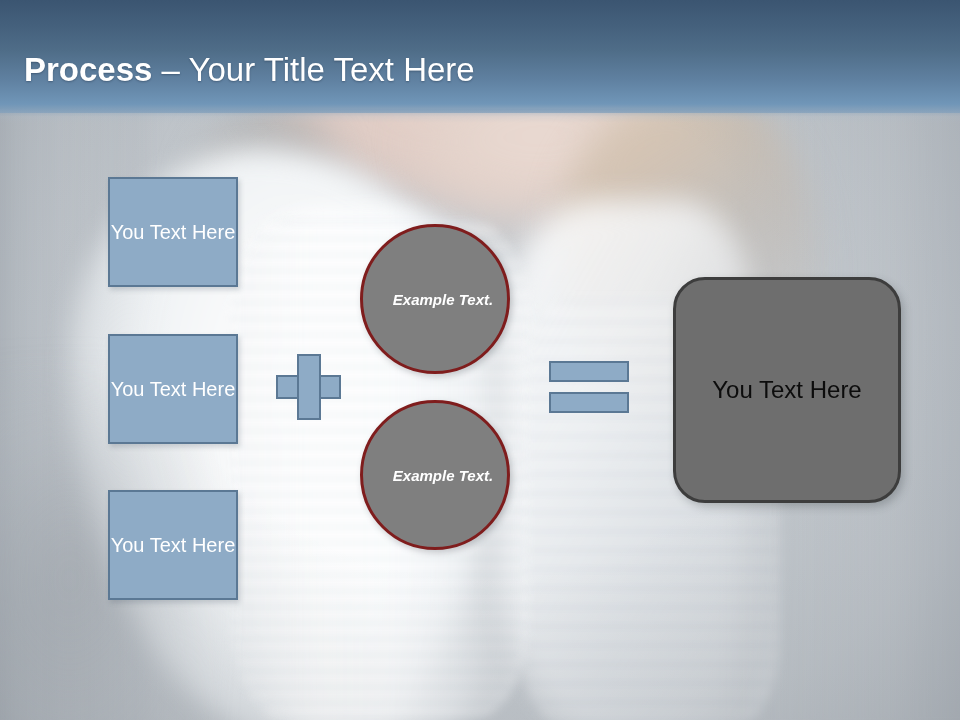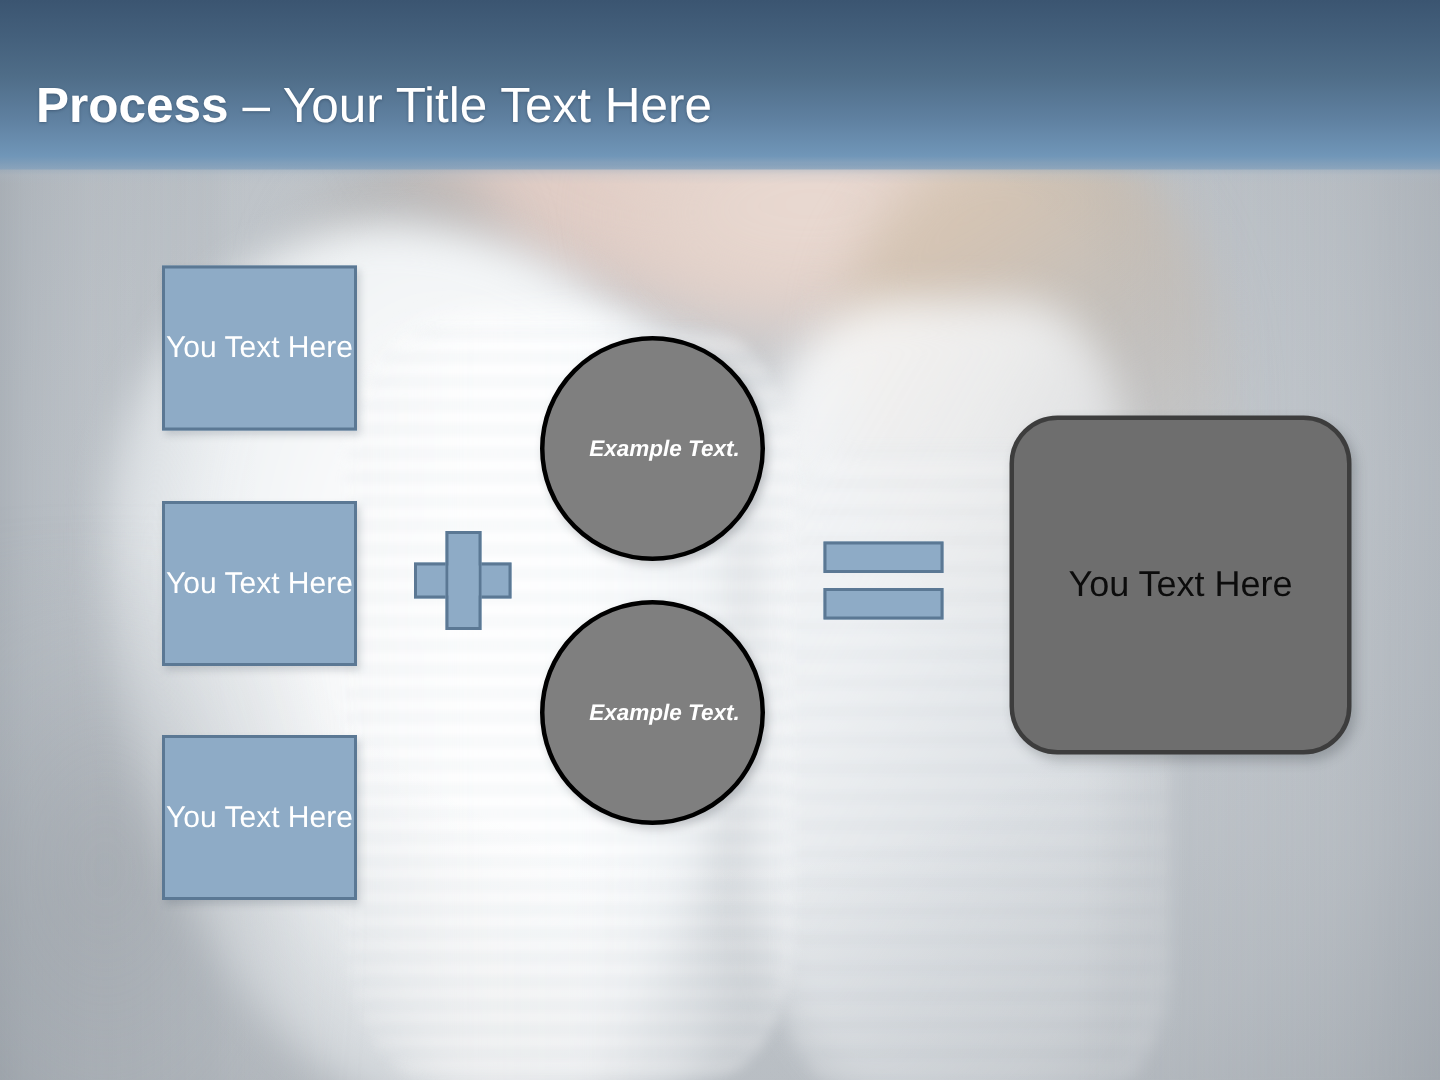--- a/index.html
+++ b/index.html
@@ -271,21 +271,21 @@
     width: 20px; height: 20px;
     background: #8eabc6;
   }
 
   
   .gray-circle {
     position: absolute;
     width: 150px; height: 150px;
     border-radius: 50%;
     background: #7f7f7f;
-    border: 3px solid #000000;
+    border: 3px solid #7f1d1d;
     box-sizing: border-box;
     color: #ffffff;
     font-size: 15px;
     line-height: 25px;
     font-weight: bold;
     font-style: italic;
     display: flex;
     align-items: center;
     justify-content: center;
     text-align: center;

